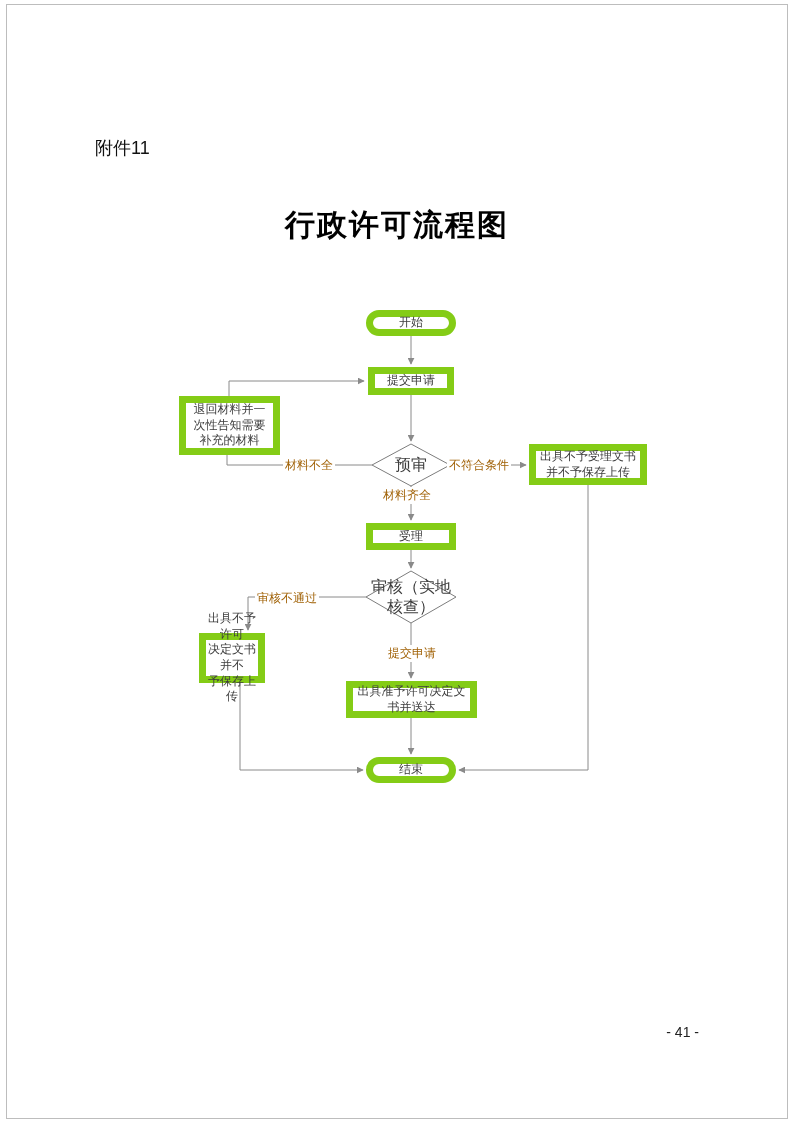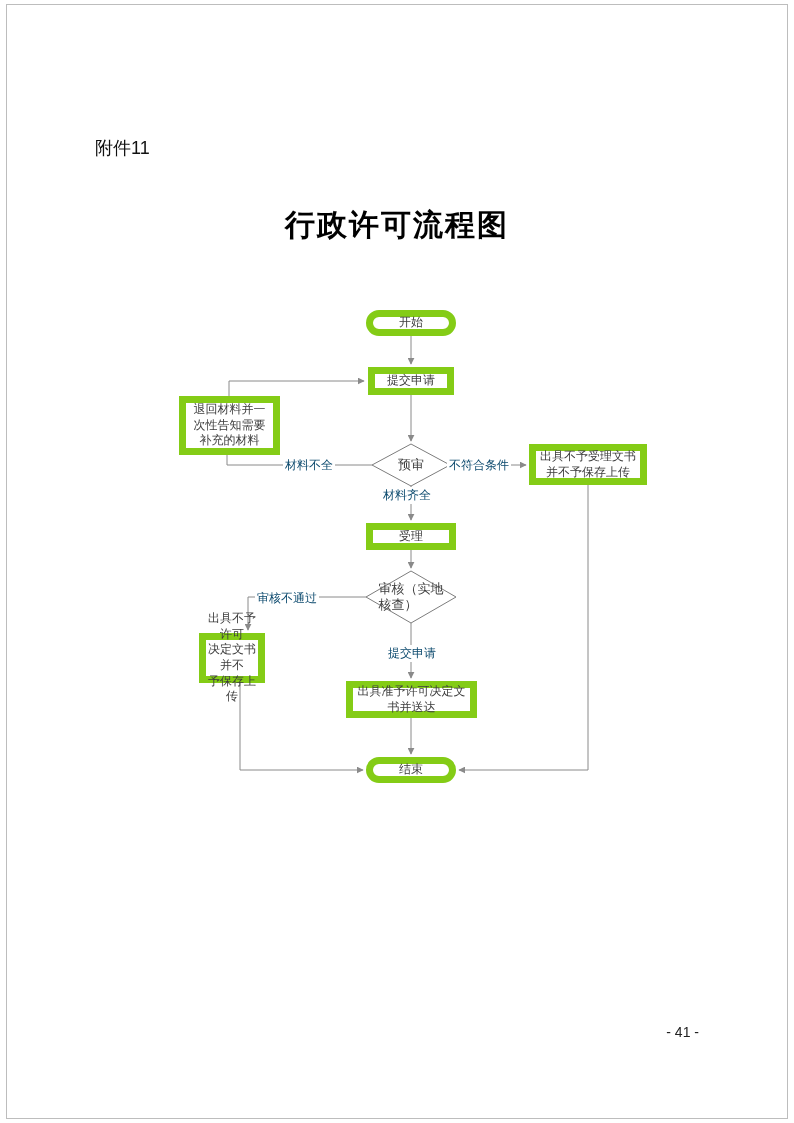--- a/index.html
+++ b/index.html
@@ -55,31 +55,32 @@
     line-height:1.3;
     color:#3d3d3d;
     white-space:pre-line;
   }
   .stadium { border-radius:14px; }
   .diamond-label {
     position:absolute;
     display:flex;
     align-items:center;
     justify-content:center;
-    font-size:13px;
+    text-align:center;
+    font-size:16px;
     line-height:1.25;
     color:#3d3d3d;
     white-space:pre-line;
     background:transparent;
   }
   .edge-label {
     position:absolute;
     background:#fff;
     font-size:12px;
-    color:#0c4a6e;
+    color:#a16207;
     padding:0 2px;
     white-space:nowrap;
   }
 </style>
 </head>
 <body>
 
 <div class="page-border"></div>
 
 <div class="attachment">附件11</div>

